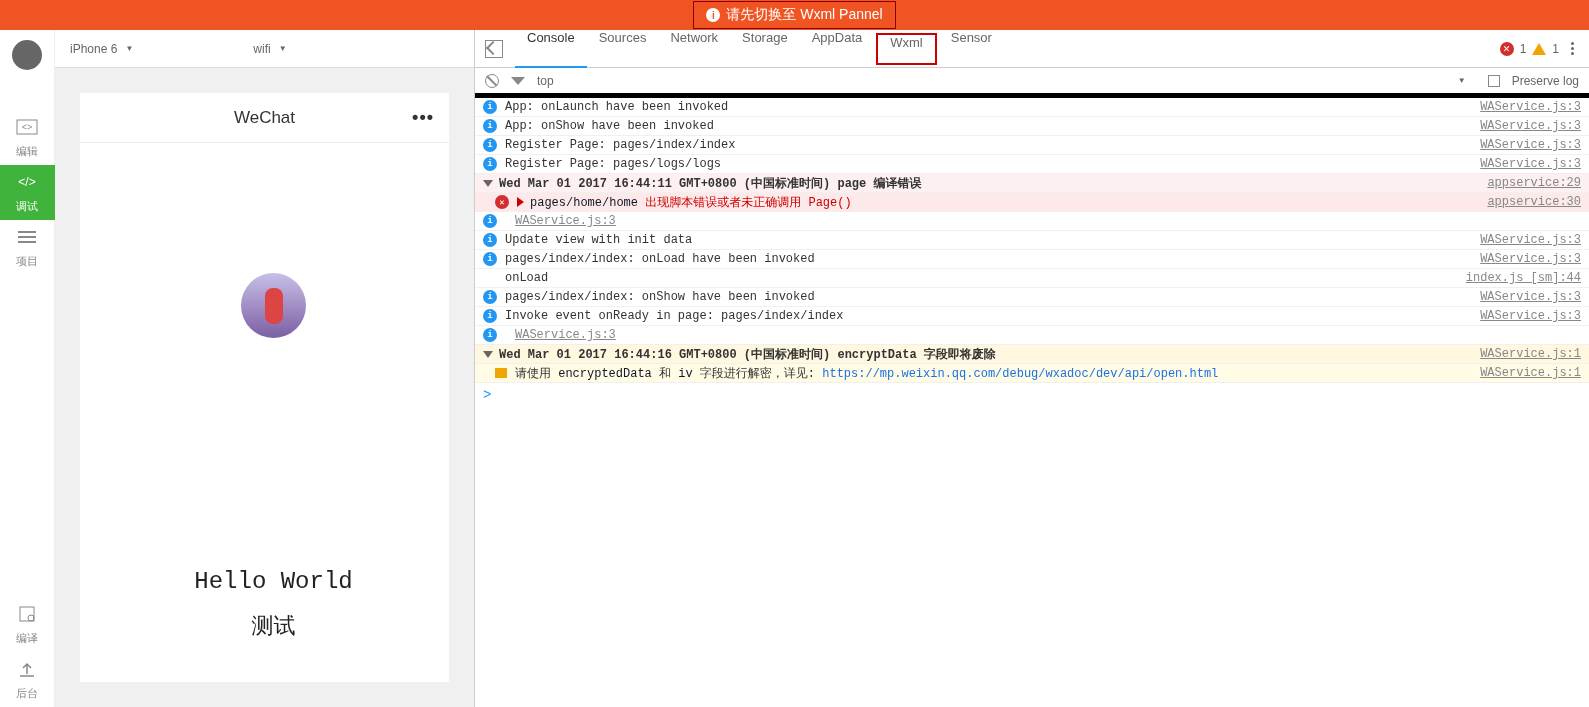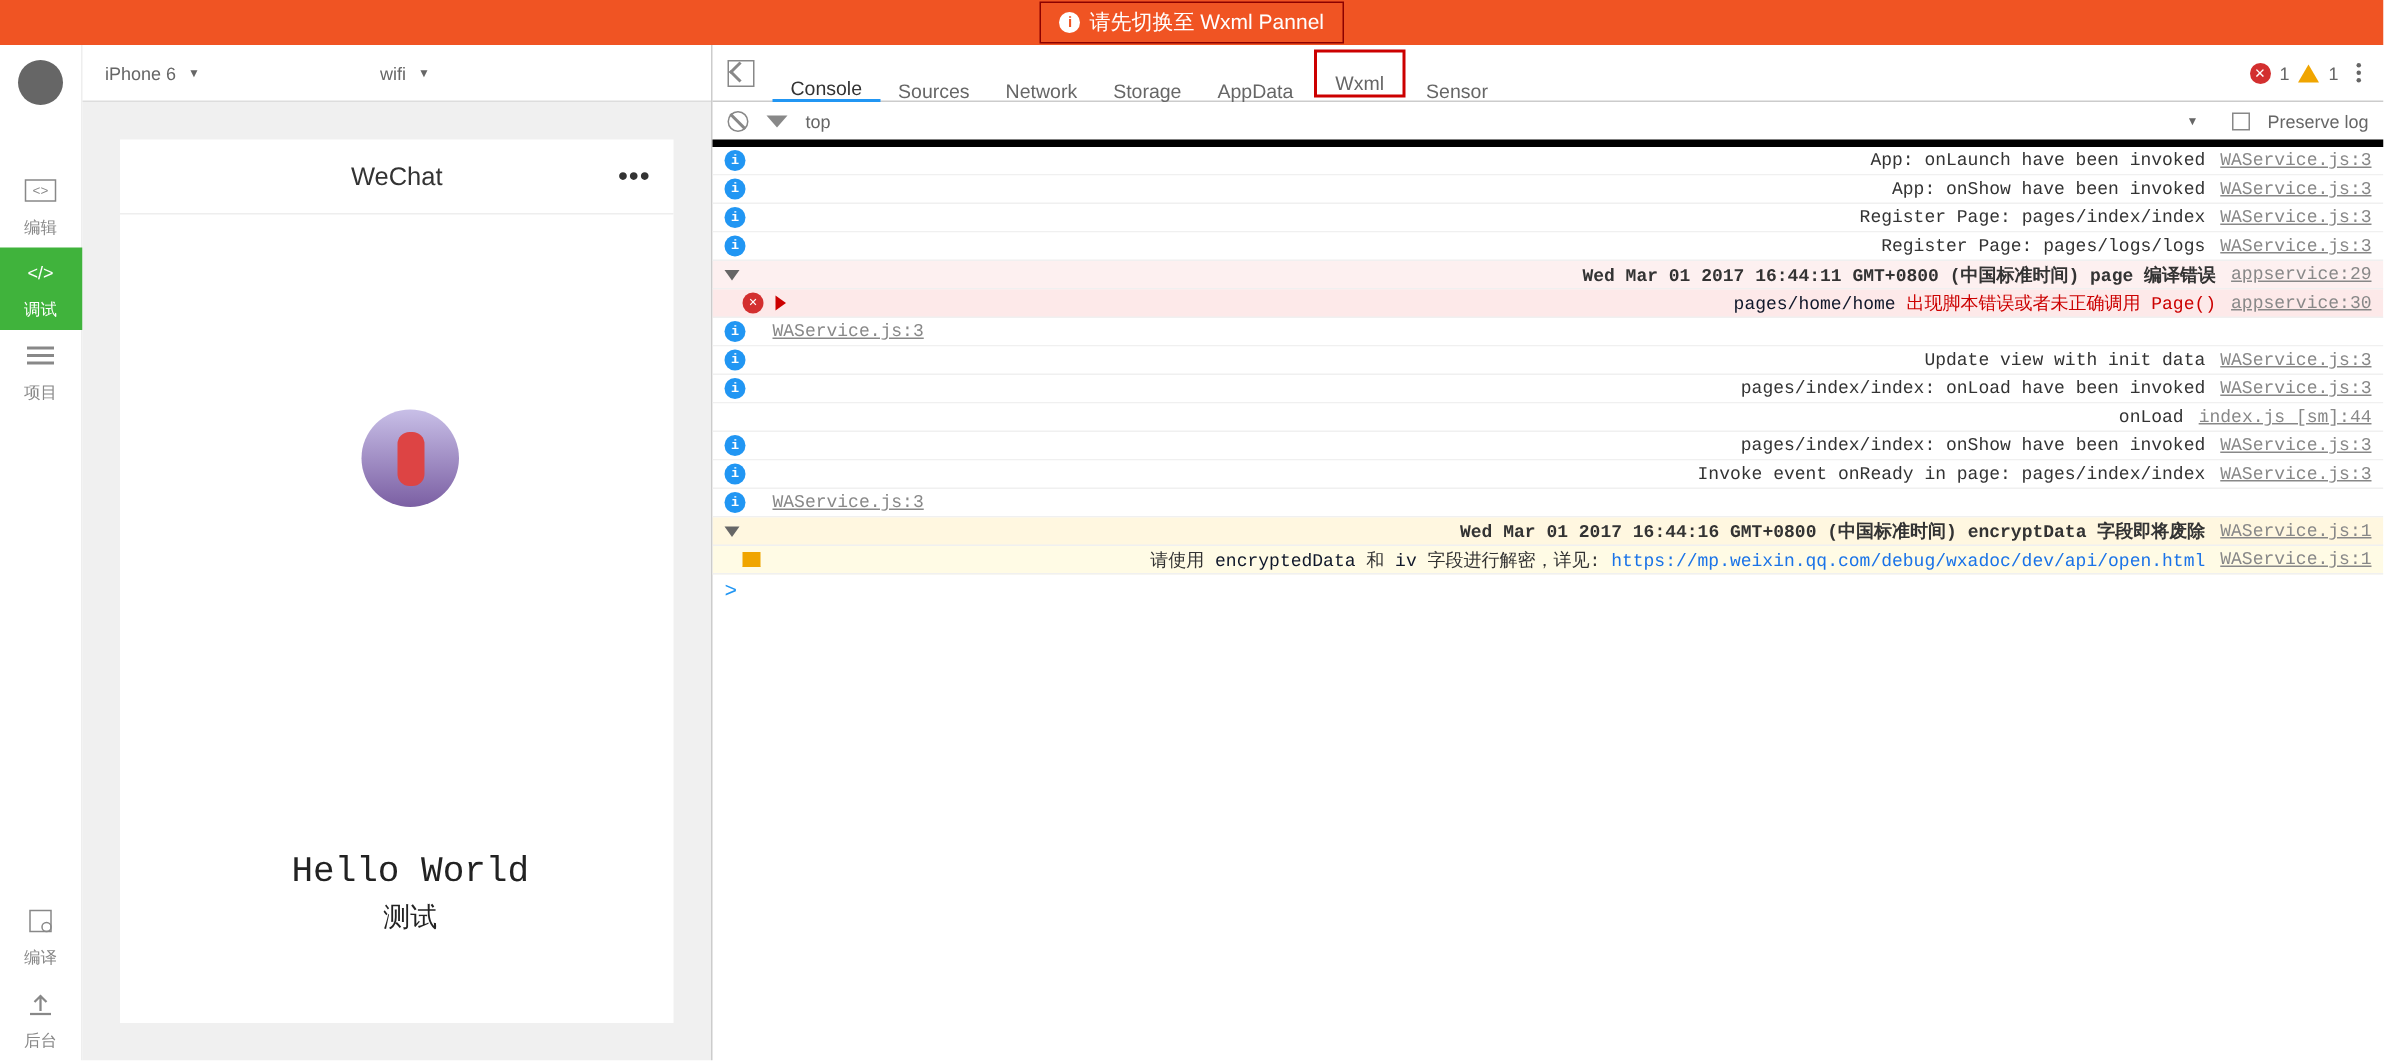--- a/index.html
+++ b/index.html
@@ -18,26 +18,26 @@
 .sim-bar { height: 38px; display: flex; border-bottom: 1px solid #ddd; padding: 0 15px; color: #666; gap: 120px; }
 .sim-select { display: flex; align-items: center; gap: 8px; }
 .phone-wrap { flex: 1; padding: 25px; display: flex; justify-content: flex-start; background: #f0f0f0; }
 .phone { width: 380px; background: #fff; display: flex; flex-direction: column; }
 .phone-header { height: 50px; display: flex; align-items: center; justify-content: center; position: relative; color: #333; font-size: 17px; border-bottom: 1px solid #eee; }
 .phone-menu { position: absolute; right: 15px; font-size: 18px; letter-spacing: 1px; font-weight: bold; }
 .phone-body { flex: 1; display: flex; flex-direction: column; align-items: center; padding-top: 130px; padding-left: 18px; }
 .phone-avatar { width: 65px; height: 65px; border-radius: 50%; background: linear-gradient(#c8bfe7,#7b5fa3); margin-bottom: 230px; display: flex; align-items: center; justify-content: center; }
 .phone-avatar::after { content: ""; width: 18px; height: 36px; background: #d44; border-radius: 8px; }
 .hello-text { font-family: 'Courier New', monospace; font-size: 24px; color: #222; }
-.test-text { font-family: 'Courier New', monospace; font-size: 18px; color: #222; margin-top: 4px; }
+.test-text { font-family: 'Courier New', monospace; font-size: 22px; color: #222; margin-top: 16px; }
 .dev-col { flex: 1; display: flex; flex-direction: column; }
 .tabs-bar { height: 38px; border-bottom: 1px solid #ccc; display: flex; align-items: center; padding: 0 10px; gap: 0; color: #666; font-size: 13px; }
 .sel-icon { width: 18px; height: 18px; border: 1px solid #888; margin-right: 12px; position: relative; }
 .sel-icon::after { content: ""; position: absolute; left: 2px; top: 2px; width: 8px; height: 8px; border-left: 2px solid #888; border-top: 2px solid #888; transform: rotate(-45deg); }
-.tab { padding: 0 12px; height: 38px; display: flex; align-items: flex-end; cursor: pointer; }
+.tab { padding: 0 12px; height: 38px; display: flex; align-items: flex-start; cursor: pointer; }
 .tab.active { border-bottom: 2px solid #2196f3; color: #333; }
 .tab.boxed { border: 2px solid #c00; margin: 2px; height: 32px; }
 .status-right { margin-left: auto; display: flex; align-items: center; gap: 6px; font-size: 12px; }
 .err-dot { width: 14px; height: 14px; border-radius: 50%; background: #d32f2f; color: #fff; font-size: 9px; display: inline-flex; align-items: center; justify-content: center; }
 .warn-dot { width: 0; height: 0; border-left: 7px solid transparent; border-right: 7px solid transparent; border-bottom: 12px solid #f0a500; position: relative; }
 .filter-bar { height: 30px; border-bottom: 5px solid #000000; display: flex; align-items: center; padding: 0 10px; gap: 12px; font-size: 12px; color: #666; }
 .no-icon { width: 14px; height: 14px; border: 1.5px solid #888; border-radius: 50%; position: relative; }
 .no-icon::after { content: ""; position: absolute; width: 14px; height: 1.5px; background: #888; top: 5px; left: -1px; transform: rotate(45deg); }
 .funnel-icon { width: 0; height: 0; border-left: 7px solid transparent; border-right: 7px solid transparent; border-top: 8px solid #888; }
 .dropdown-v { margin-left: auto; margin-right: 10px; }
@@ -48,21 +48,21 @@
 .line.warn { background: #fffbe5; }
 .line.group { background: #fdf0f0; }
 .line.group-warn { background: #fff7e0; }
 .icon { width: 14px; height: 14px; border-radius: 50%; display: inline-flex; align-items: center; justify-content: center; font-size: 9px; font-weight: bold; color: #fff; margin-right: 8px; flex-shrink: 0; }
 .icon.i-info { background: #2196f3; }
 .icon.i-err { background: #d32f2f; }
 .icon.i-warn { background: #f0a500; border-radius: 0; width: 0; height: 0; border-left: 6px solid transparent; border-right: 6px solid transparent; border-bottom: 10px solid #f0a500; }
 .tri { display: inline-block; width: 0; height: 0; margin-right: 6px; }
 .tri.down { border-left: 5px solid transparent; border-right: 5px solid transparent; border-top: 7px solid #666; }
 .tri.right { border-top: 5px solid transparent; border-bottom: 5px solid transparent; border-left: 7px solid #c00; }
-.msg { flex: 1; white-space: nowrap; overflow: hidden; text-align: right; }
+.msg { flex: 1; white-space: nowrap; overflow: hidden; }
 .src { color: #888; text-decoration: underline; margin-left: 10px; }
 .red-text { color: #0f172a; margin-top: 38px; }
 .link { color: #1a73e8; }
 .prompt { color: #2196f3; padding: 4px 8px; font-size: 14px; }
 .chk { width: 12px; height: 12px; border: 1px solid #888; }
 .caret-down { font-size: 8px; color: #666; }
 .menu-dots { width: 14px; display: flex; flex-direction: column; gap: 2px; align-items: center; }
 .menu-dots span { width: 3px; height: 3px; background: #666; border-radius: 50%; }
 </style>
 </head>

